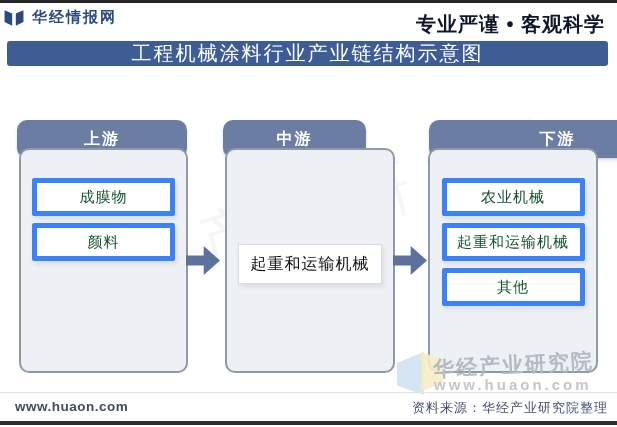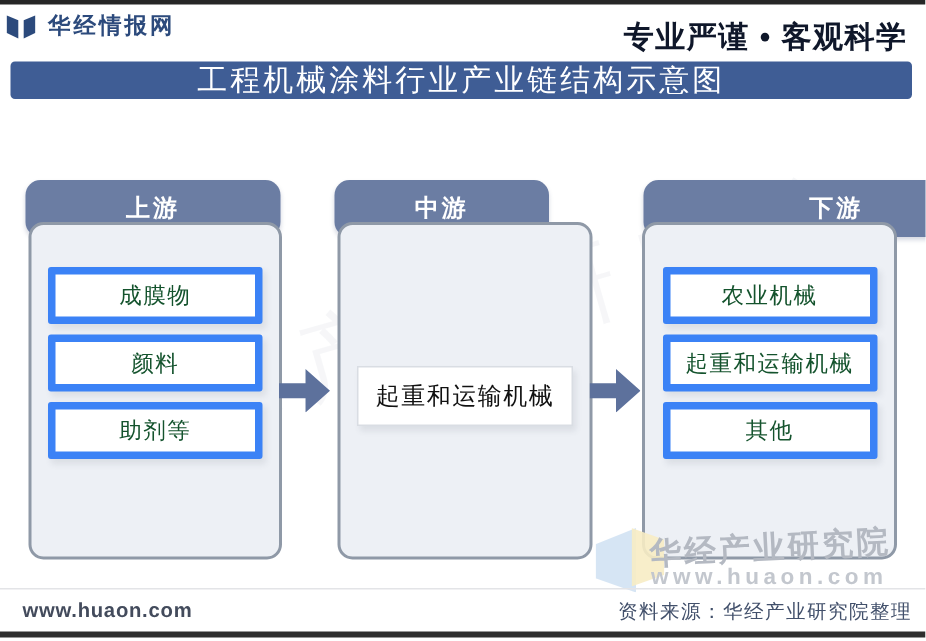--- a/index.html
+++ b/index.html
@@ -117,21 +117,20 @@
 <div class="bg-watermark">华经产业研究院</div>
 
 <div class="pill pill-up">上游</div>
 <div class="pill pill-mid">中游</div>
 <div class="pill pill-down">下游</div>
 
 <div class="panel panel-up">
   <div class="panel-items">
     <div class="item">成膜物</div>
     <div class="item">颜料</div>
-    <div class="item">助剂等</div>
   </div>
 </div>
 
 <div class="panel panel-mid">
   <div class="item-mid">起重和运输机械</div>
 </div>
 
 <div class="panel panel-down">
   <div class="panel-items">
     <div class="item">农业机械</div>

